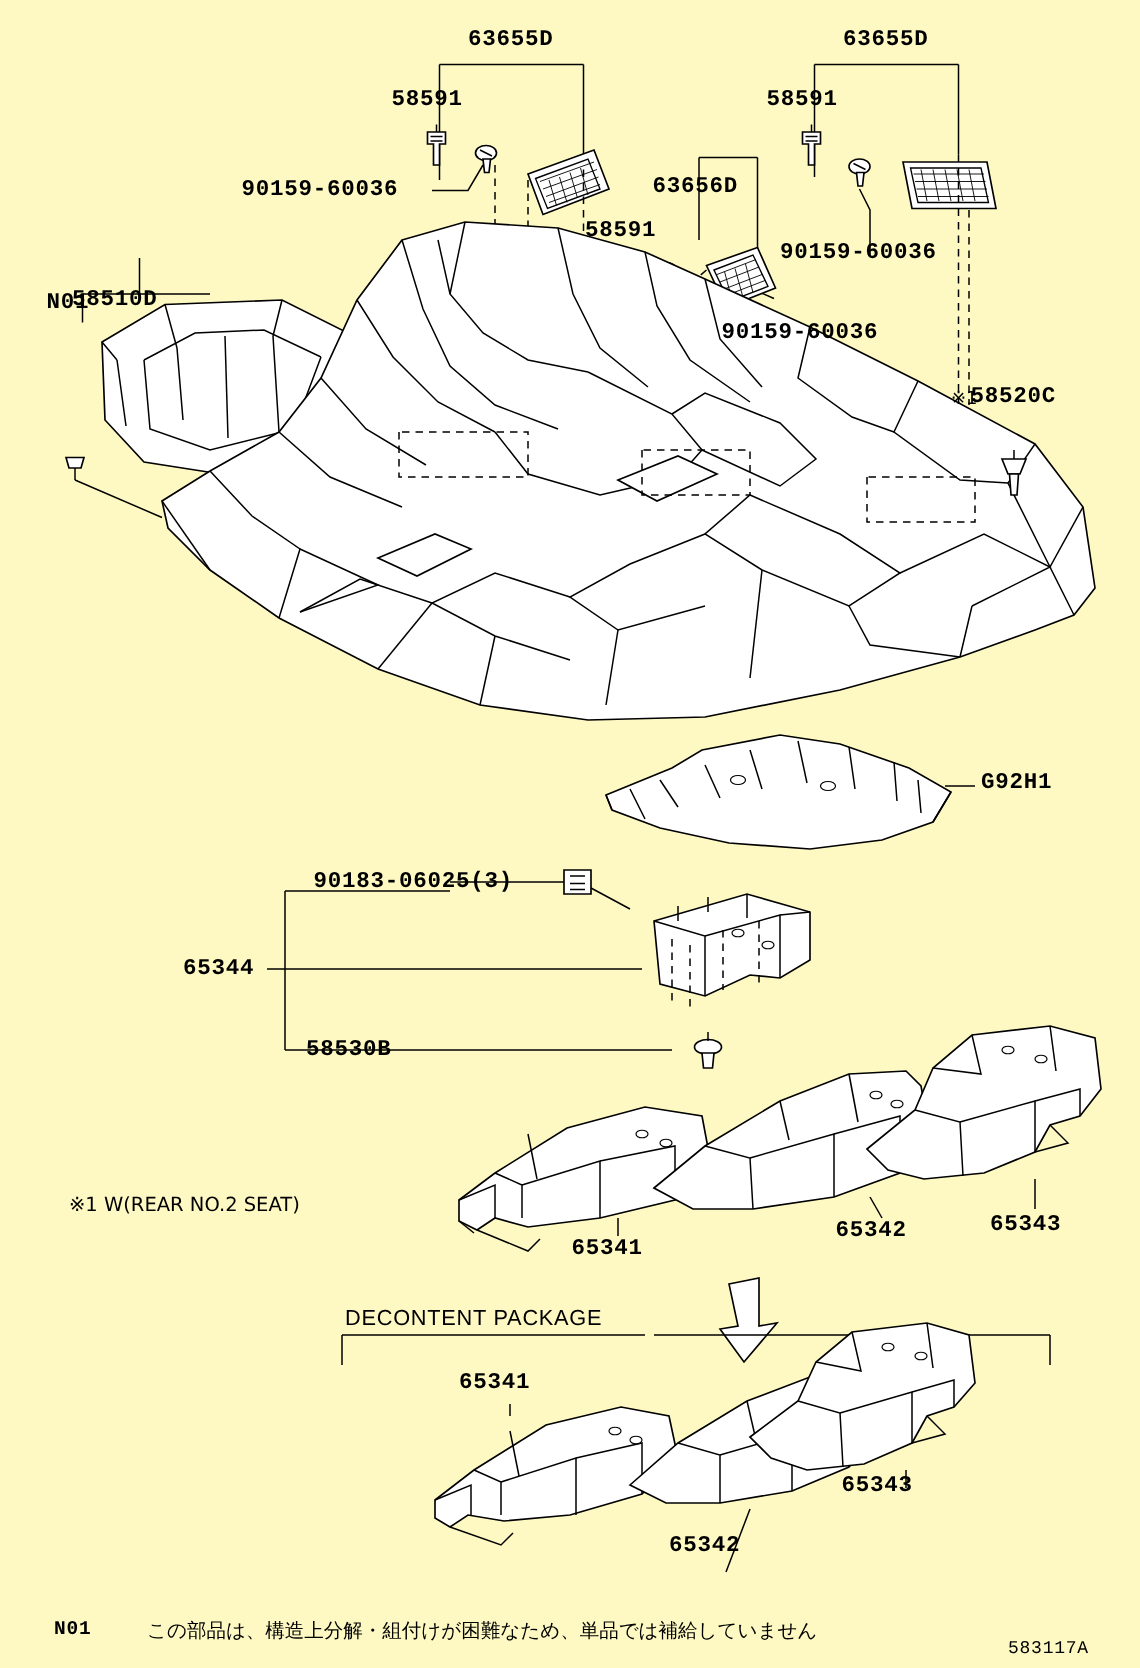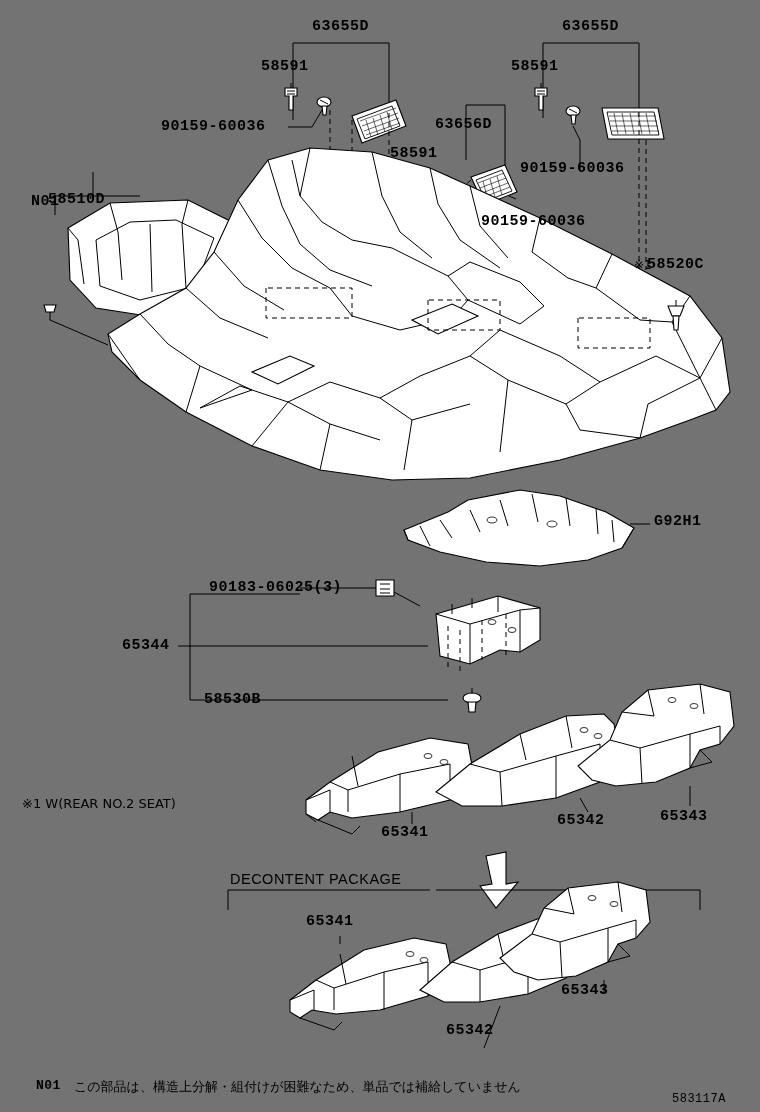--- a/index.html
+++ b/index.html
@@ -4,21 +4,21 @@
 <style>
   html, body {
     margin: 0;
     padding: 0;
     background: #ffffff;
   }
   #page {
     position: relative;
     width: 760px;
     height: 1112px;
-    background: #737373;
+    background: #fef9c3;
     font-family: "Liberation Sans", sans-serif;
     color: #000000;
     overflow: hidden;
   }
   .lbl {
     position: absolute;
     font-family: "Liberation Mono", monospace;
     font-size: 15px;
     font-weight: bold;
     letter-spacing: 0.5px;
@@ -28,20 +28,21 @@
   .lbl.small {
     font-size: 13px;
     font-weight: bold;
   }
   .note-jp {
     position: absolute;
     font-family: "DejaVu Sans", sans-serif;
     font-size: 13px;
     white-space: nowrap;
     color: #000;
+    margin-left: 24px;
   }
   .note-en {
     position: absolute;
     font-family: "Liberation Serif", serif;
     font-size: 12.5px;
     white-space: nowrap;
     color: #000;
   }
   .pkg-title {
     position: absolute;

